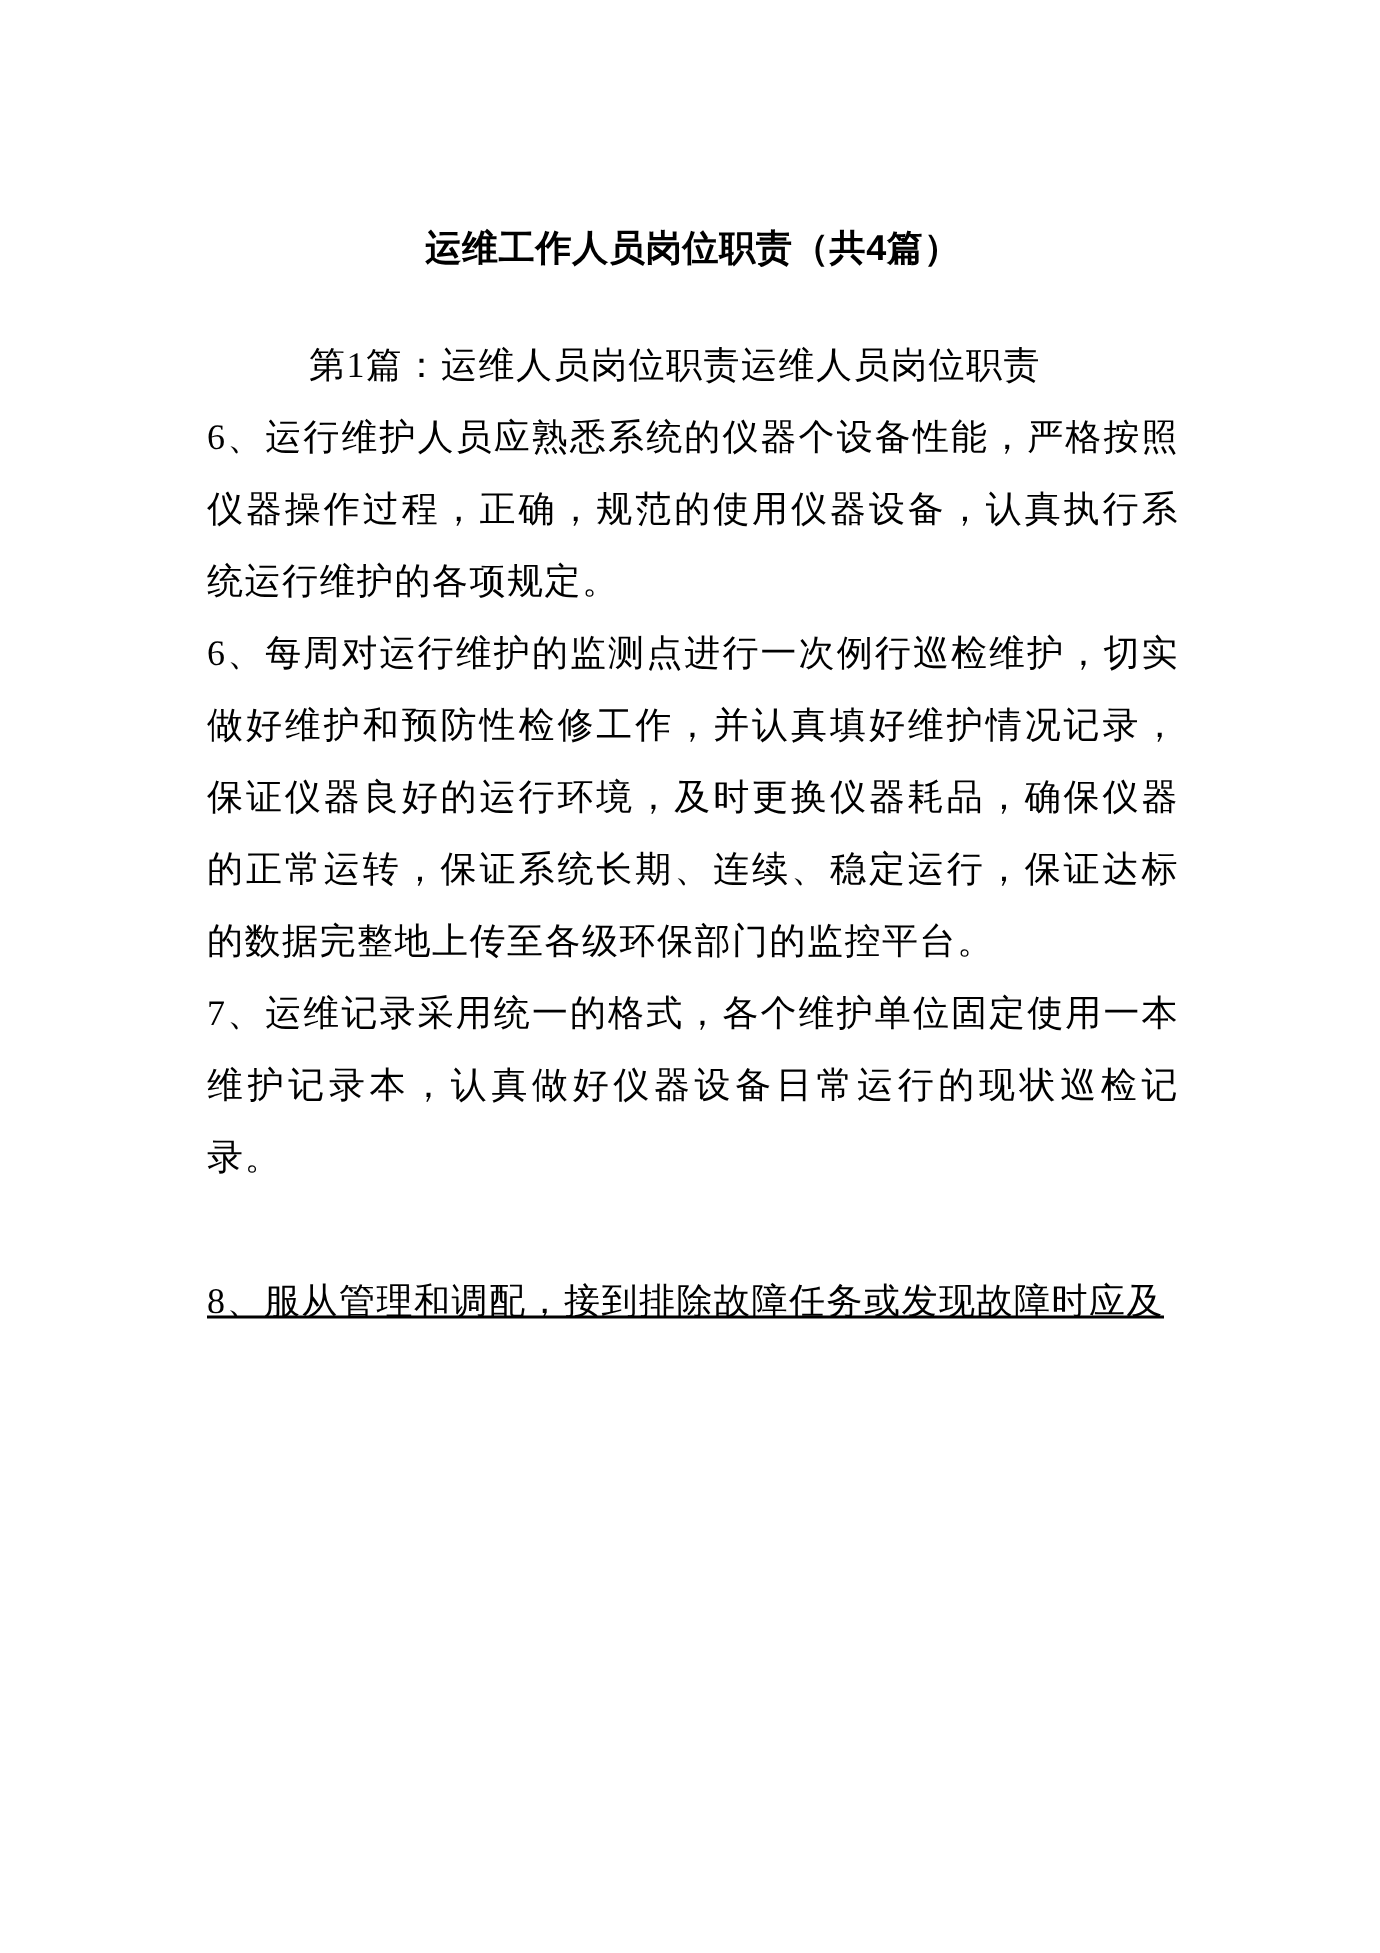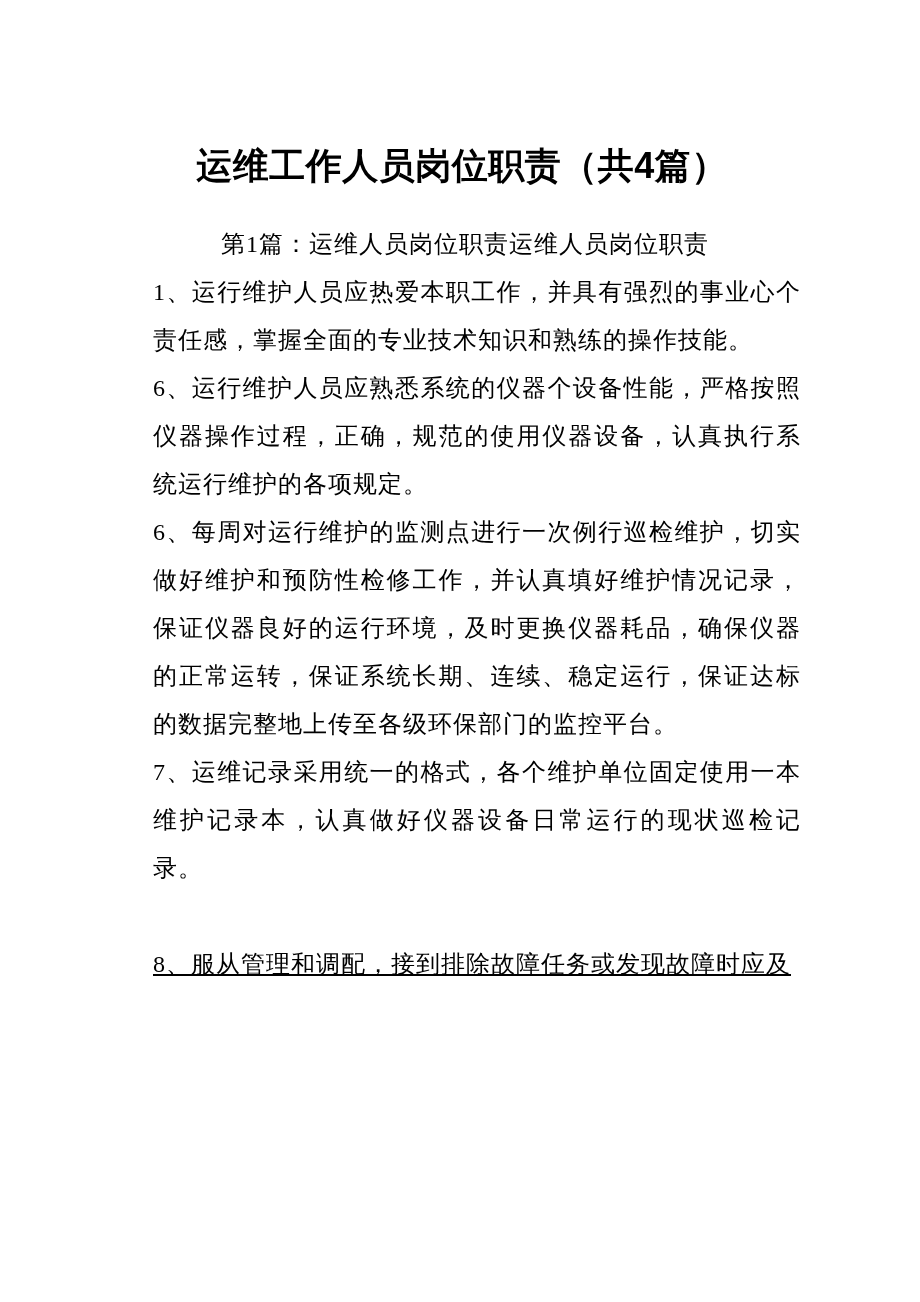--- a/index.html
+++ b/index.html
@@ -17,36 +17,35 @@
     width: 920px;
     height: 1302px;
     background: #ffffff;
     box-sizing: border-box;
     padding: 142px 134px 0 138px;
     color: #000000;
   }
   .doc-title {
     font-family: "Liberation Sans", "DejaVu Sans", sans-serif;
     font-weight: bold;
-    font-size: 36px;
+    font-size: 24px;
     line-height: 48px;
     text-align: center;
     letter-spacing: 0.5px;
     margin: 0 0 30px 0;
     color: #000000;
     white-space: nowrap;
   }
   .doc-body {
     width: 648px;
     font-family: "Liberation Serif", "DejaVu Serif", serif;
     font-size: 24px;
     line-height: 48px;
     letter-spacing: 1px;
     color: #000000;
-    margin-left: 15px;
   }
   .section-heading {
     margin: 0;
     text-indent: 68px;
     text-align: left;
   }
   .doc-paragraph {
     margin: 0;
     text-align: justify;
     text-justify: inter-character;
@@ -58,21 +57,20 @@
 </style>
 </head>
 <body>
 
 <div class="page">
   <h1 class="doc-title">运维工作人员岗位职责（共4篇）</h1>
 
   <div class="doc-body">
     <p class="section-heading">第1篇：运维人员岗位职责运维人员岗位职责</p>
 
-    <p class="doc-paragraph">1、运行维护人员应热爱本职工作，并具有强烈的事业心个责任感，掌握全面的专业技术知识和熟练的操作技能。</p>
 
 
     <p class="doc-paragraph">6、运行维护人员应熟悉系统的仪器个设备性能，严格按照仪器操作过程，正确，规范的使用仪器设备，认真执行系统运行维护的各项规定。</p>
 
     <p class="doc-paragraph">6、每周对运行维护的监测点进行一次例行巡检维护，切实做好维护和预防性检修工作，并认真填好维护情况记录，保证仪器良好的运行环境，及时更换仪器耗品，确保仪器的正常运转，保证系统长期、连续、稳定运行，保证达标的数据完整地上传至各级环保部门的监控平台。</p>
 
 
     <p class="doc-paragraph">7、运维记录采用统一的格式，各个维护单位固定使用一本维护记录本，认真做好仪器设备日常运行的现状巡检记录。</p>
 
     <p class="doc-paragraph gap-before">8、服从管理和调配，接到排除故障任务或发现故障时应及</p>

